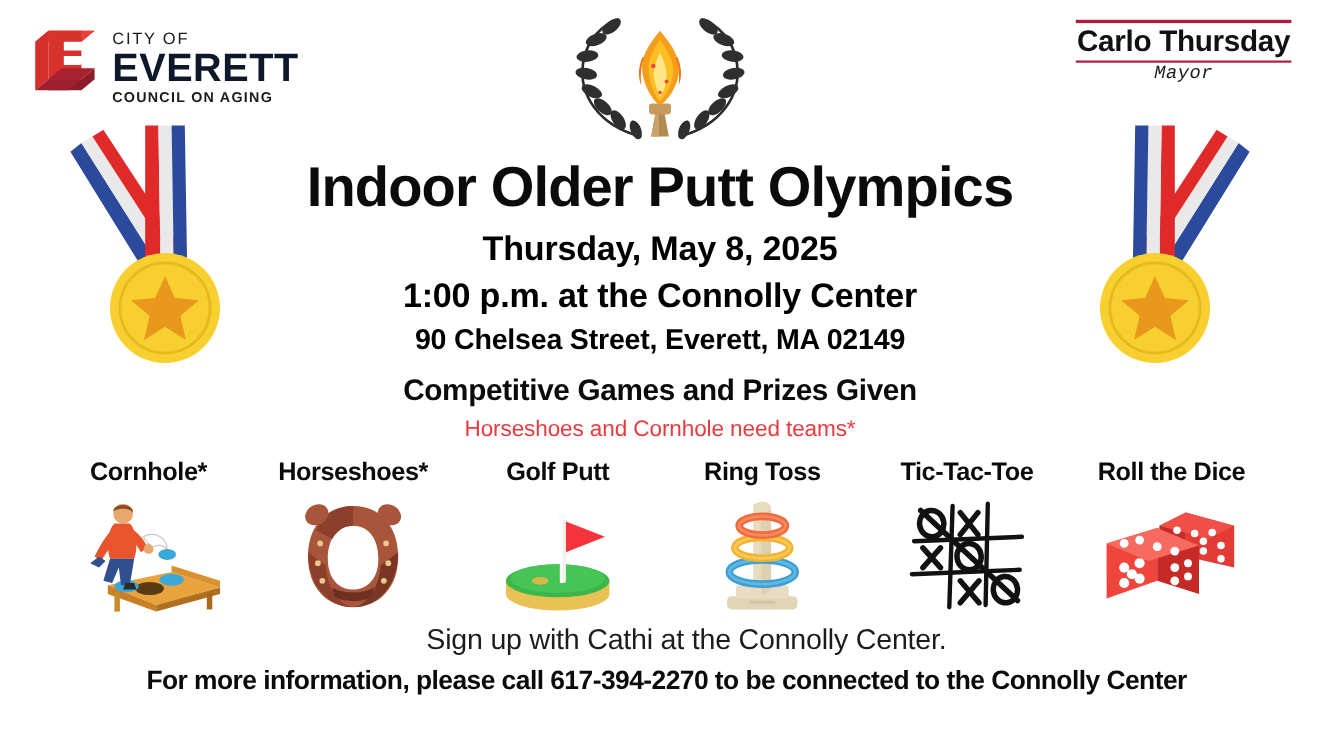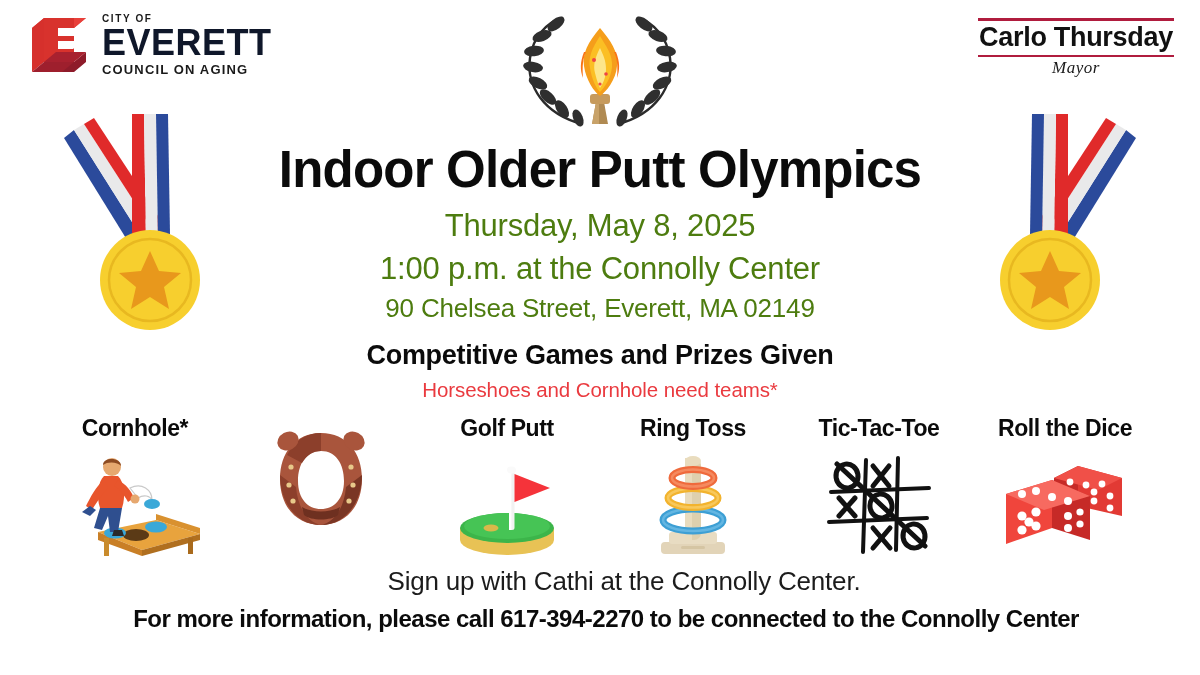--- a/index.html
+++ b/index.html
@@ -12,22 +12,22 @@
   .flyer { position: relative; width: 1200px; height: 675px; background: #fff; }
 
   
   .everett-logo {
     position: absolute; left: 28px; top: 14px;
     display: flex; align-items: center; gap: 12px;
   }
   .e-mark { width: 62px; height: 62px; position: relative; }
   .city-lines { line-height: 1; }
   .city-of {
-    font-size: 10px; font-weight: 700; letter-spacing: 1.6px;
-    color: #1a1a1a; margin-bottom: 2px;
+    font-size: 15px; font-weight: 400; letter-spacing: 1.6px;
+    color: #1a1a1a; margin-bottom: 2px; margin-top: 14px;
   }
   .everett-word {
     font-size: 36px; font-weight: 800; letter-spacing: 0.5px;
     color: #0f172a; line-height: 0.95;
   }
   .coa {
     font-size: 13px; font-weight: 700; letter-spacing: 1.15px;
     color: #1a1a1a; margin-top: 3px;
   }
 
@@ -39,39 +39,39 @@
   .mayor-logo {
     position: absolute; right: 26px; top: 18px;
     width: 196px; text-align: center;
   }
   .mayor-rule { height: 2.5px; background: #b01c3e; width: 100%; }
   .mayor-name {
     font-size: 27px; font-weight: 700; color: #111;
     letter-spacing: -0.3px; line-height: 1.15; padding: 1px 0 2px;
   }
   .mayor-script {
-    font-family: Liberation Serif, serif; font-style: italic;
+    font-family: Liberation Mono, monospace; font-style: italic;
     font-size: 17px; color: #1a1a1a; margin-top: 1px; letter-spacing: 0.5px;
   }
 
   
   .medal { position: absolute; width: 160px; height: 230px; }
   .medal-left { left: 58px; top: 108px; }
   .medal-right { right: 58px; top: 108px; }
 
   
   .center-col {
     position: absolute; left: 0; right: 0; top: 142px; text-align: center;
   }
   .title {
     font-size: 51px; font-weight: 800; color: #0b0b0b;
     letter-spacing: -0.8px; line-height: 1.08;
   }
   .subline {
-    font-weight: 400; color: #4d7c0f; letter-spacing: -0.2px;
+    font-weight: 700; color: #000000; letter-spacing: -0.2px;
   }
   .sub1 { font-size: 31px; margin-top: 11px; }
   .sub2 { font-size: 31px; margin-top: 7px; }
   .sub3 { font-size: 26px; margin-top: 6px; }
   .tagline {
     font-size: 27px; font-weight: 800; color: #0b0b0b;
     margin-top: 16px; letter-spacing: -0.3px;
   }
   .teams-note {
     font-size: 20.5px; font-weight: 400; color: #ea3a3f;
@@ -245,20 +245,21 @@
           <path d="M44 26 C36 32 30 44 26 52 L32 56 C38 46 44 38 48 34 Z" fill="#e8552c"></path>
           <path d="M58 26 C66 30 72 38 74 44 L68 48 C64 40 58 34 54 32 Z" fill="#e8552c"></path>
           <circle cx="75" cy="45" r="4.5" fill="#e6a86f"></circle>
           <polygon points="30,52 36,56 30,62 22,58" fill="#2f4f8f"></polygon>
           <polygon points="54,76 62,76 64,82 52,82" fill="#2a2a2a"></polygon>
         </svg>
       </div>
     </div>
 
     <div class="game">
+      <div class="game-label">Horseshoes*</div>
       <div class="game-icon">
         <svg width="110" height="104" viewBox="0 0 110 104">
           <path d="M55 6 C29 6 14 26 14 52 C14 80 31 98 55 98 C79 98 96 80 96 52 C96 26 81 6 55 6 Z
                    M55 24 C70 24 78 37 78 54 C78 72 68 82 55 82 C42 82 32 72 32 54 C32 37 40 24 55 24 Z" fill="#a9553c"></path>
           <path d="M55 6 C40 6 28 14 21 28 L36 36 C41 28 47 24 55 24 Z" fill="#8c3f2b"></path>
           <path d="M14 48 C14 76 31 98 55 98 C44 96 32 84 30 60 Z" fill="#8c3f2b"></path>
           <path d="M96 48 C96 76 79 98 55 98 C66 96 78 84 80 60 Z" fill="#7a3624"></path>
           <path d="M38 88 C45 94 65 94 72 88 L74 80 C64 86 46 86 36 80 Z" fill="#6e3020"></path>
           <ellipse cx="22" cy="14" rx="11" ry="9" transform="rotate(-28 22 14)" fill="#a9553c"></ellipse>
           <ellipse cx="88" cy="14" rx="11" ry="9" transform="rotate(28 88 14)" fill="#a9553c"></ellipse>

